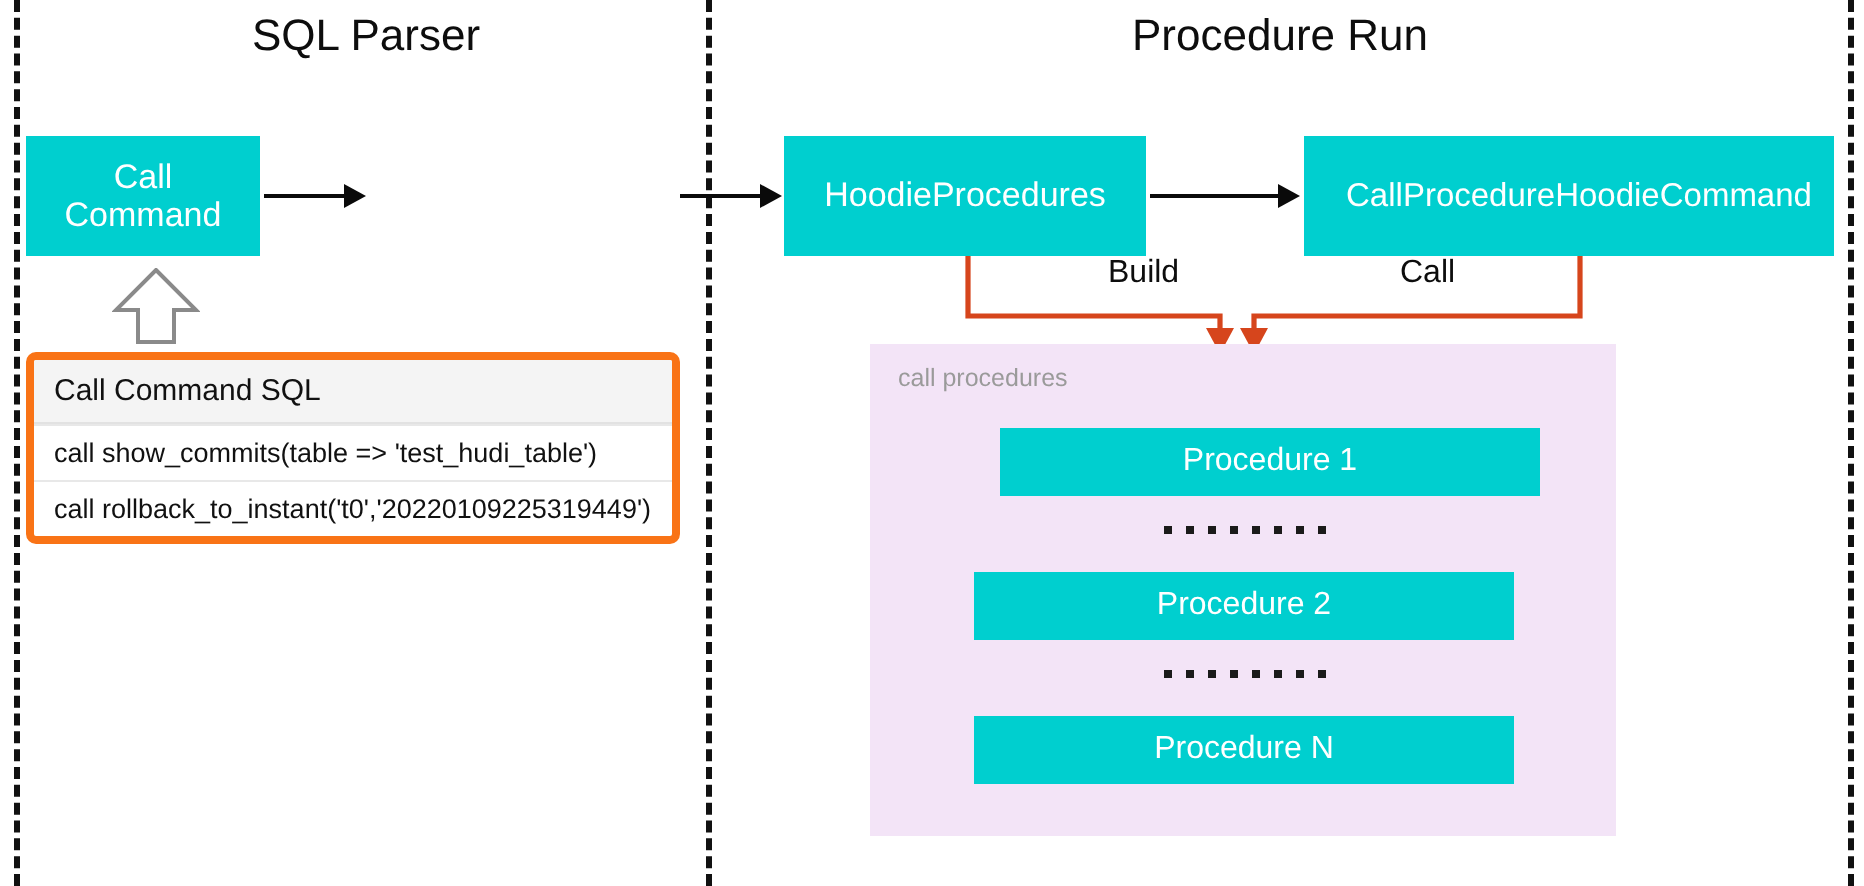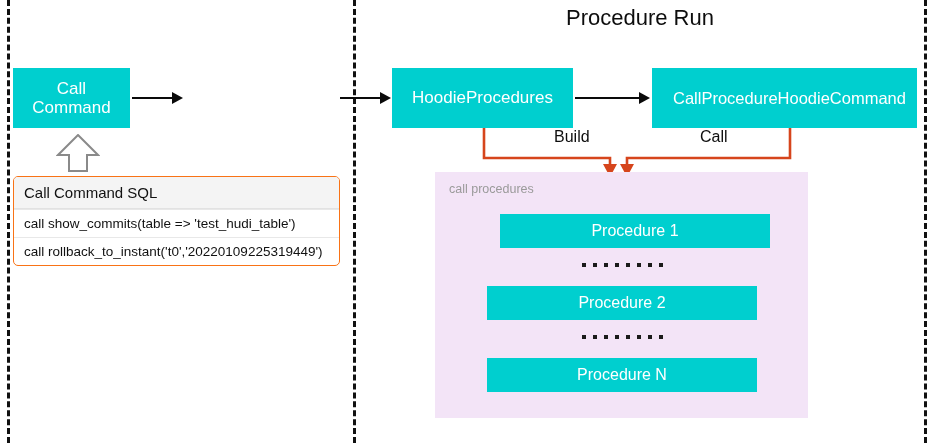--- a/index.html
+++ b/index.html
@@ -41,21 +41,21 @@
   #arrow2-line{left:340px;top:97px;width:42px;}
   #arrow2-head{left:380px;top:92px;}
   #arrow3-line{left:575px;top:97px;width:66px;}
   #arrow3-head{left:639px;top:92px;}
 
   
   #hollow-arrow{position:absolute;left:56px;top:134px;width:44px;height:38px;}
 
   
   #sql-table{position:absolute;left:13px;top:176px;width:327px;
-             border:1px solid #f97316;border-radius:5px;
+             border:4px solid #f97316;border-radius:5px;
              background:#ffffff;box-sizing:border-box;overflow:hidden;}
   #sql-table .row{box-sizing:border-box;padding:6px 10px;
                   font-size:13.5px;color:#111;white-space:nowrap;}
   #sql-table .head{background:#f4f4f4;border-bottom:1px solid #e2e2e2;
                    font-size:15px;padding:7px 10px;}
   #sql-table .row+.row{border-top:1px solid #e8e8e8;}
 
   
   #connectors{position:absolute;left:0;top:0;width:932px;height:443px;
               pointer-events:none;}
@@ -84,20 +84,21 @@
 </style>
 </head>
 <body>
 
 <div id="stage">
 
   <div class="divider" id="divider-left"></div>
   <div class="divider" id="divider-mid"></div>
   <div class="divider" id="divider-right"></div>
 
+  <div class="section-title" id="title-sql">SQL Parser</div>
   <div class="section-title" id="title-proc">Procedure Run</div>
 
   <div class="node" id="node-call-command">
     <span>
       <span>Call</span><br>
       <span>Command</span>
     </span>
   </div>
 
 

